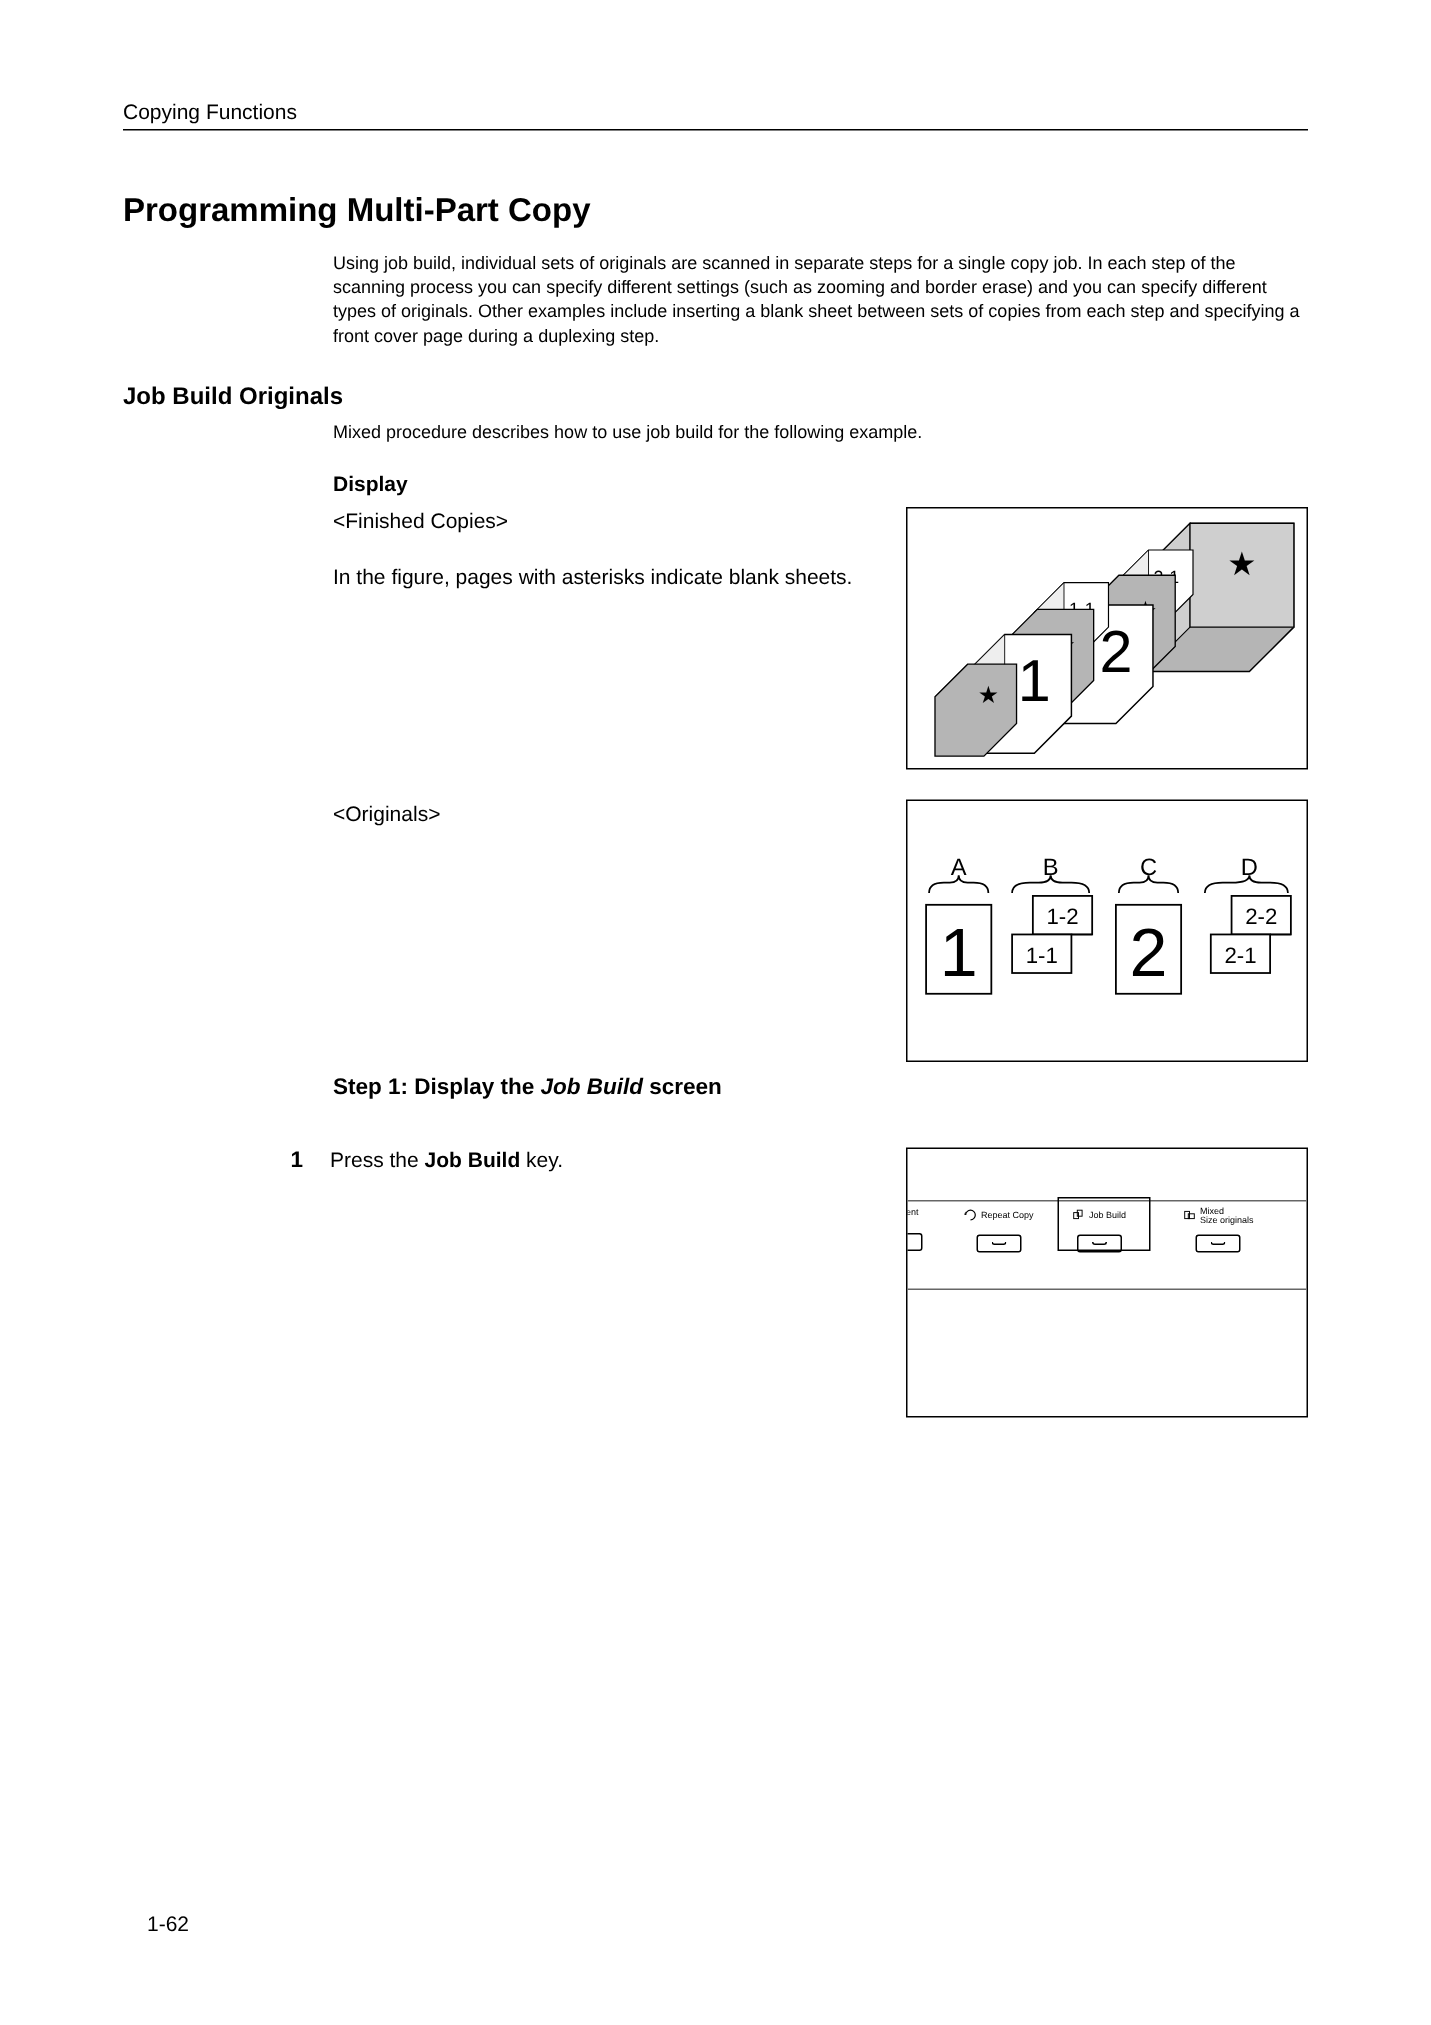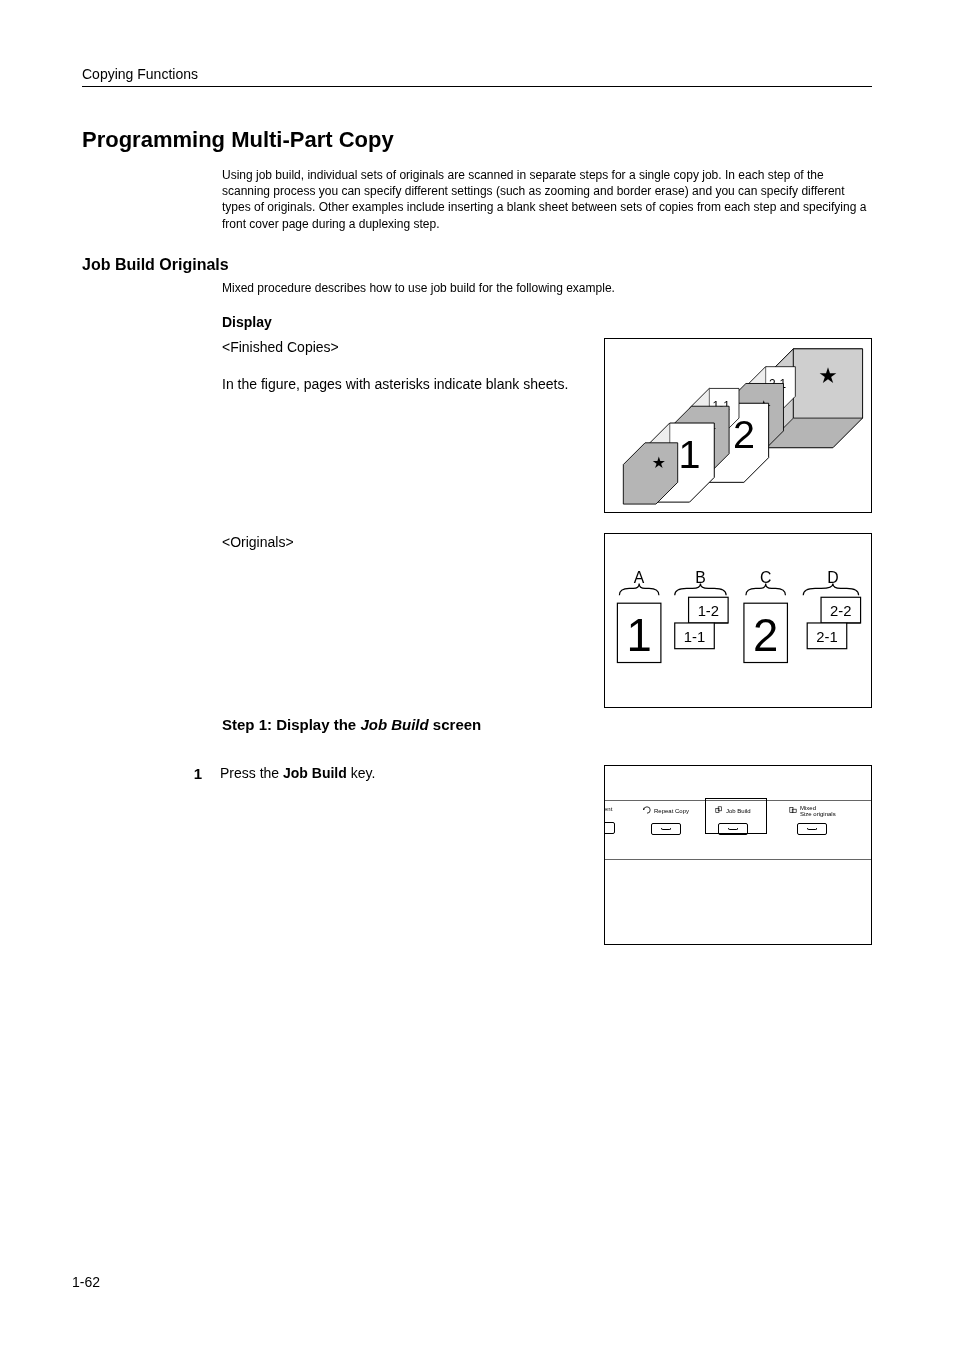--- a/index.html
+++ b/index.html
@@ -159,21 +159,21 @@
     position: absolute;
     left: 100px;
     top: 32px;
     width: 62px;
     height: 36px;
     border: 1.5px solid #000;
   }
   .page-number {
     position: absolute;
     bottom: 60px;
-    left: 72px;
+    left: 98px;
     font-size: 14px;
   }
   
   .svg-full { width: 100%; height: 100%; display: block; }
   .orig-text { font-size: 14px; }
 </style>
 </head>
 <body>
 
 <div class="page">

